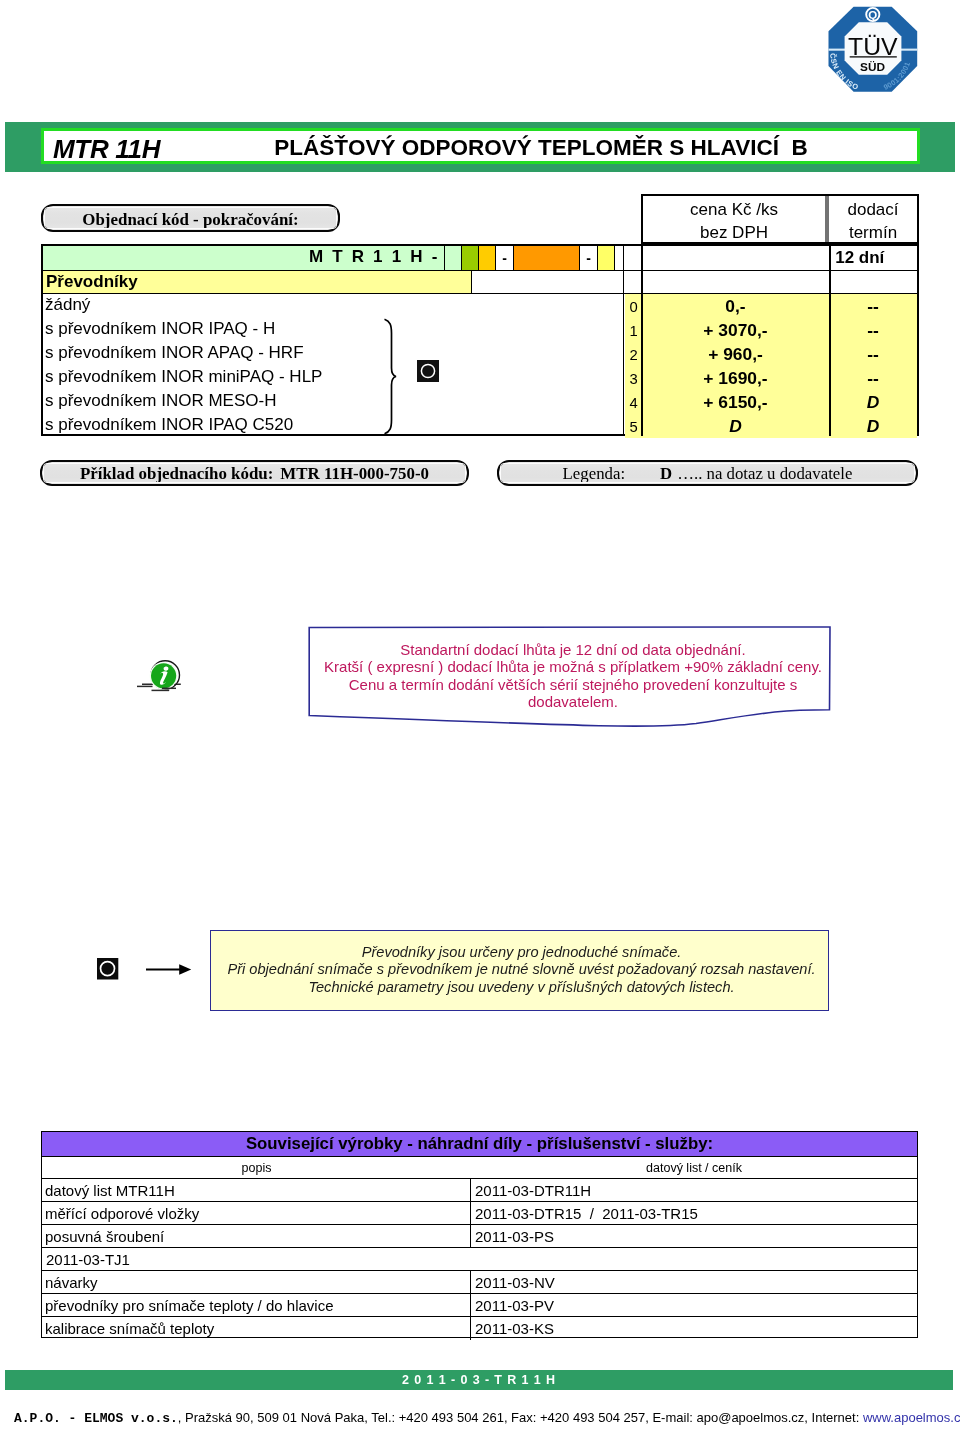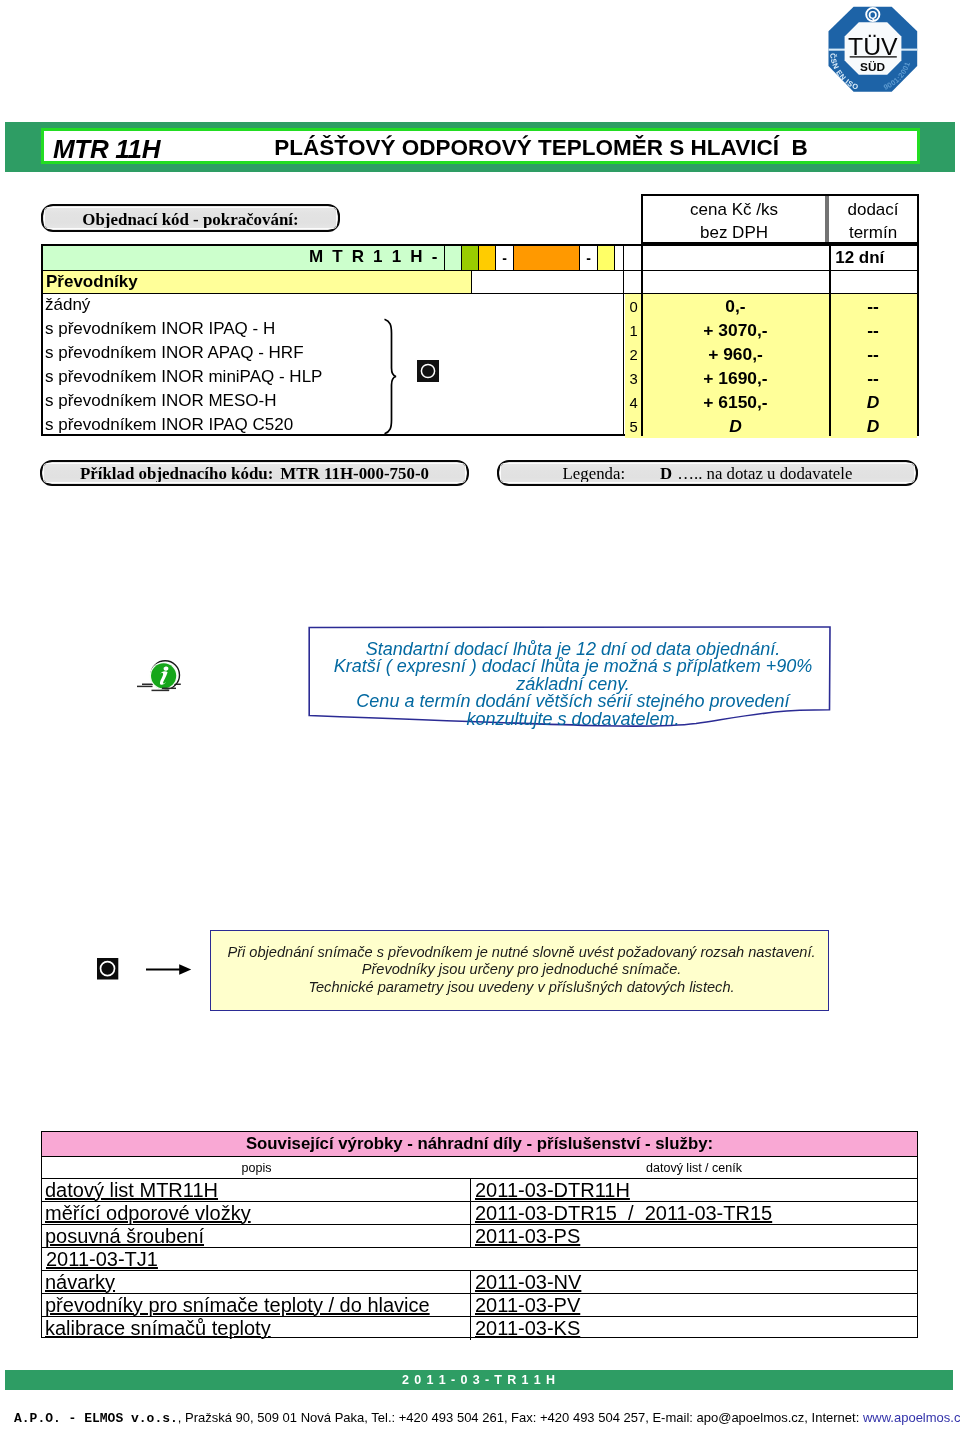--- a/index.html
+++ b/index.html
@@ -80,42 +80,42 @@
   #sym-square{left:417px;top:360px;width:22px;height:22px;}
 
   
   #example-pill{left:40px;top:460px;width:429px;height:26px;font-size:16.9px;}
   #legend-pill{left:497px;top:460px;width:421px;height:26px;font-size:16.8px;font-weight:normal;}
   #legend-pill b{font-weight:bold;}
 
   
   #info-box{left:309px;top:627px;width:520px;height:86px;}
   #info-box .txt{position:absolute;left:8px;right:0;top:14px;text-align:center;
-      font-size:18px;font-style:italic;line-height:17.4px;color:#0369a1;}
+      font-size:15px;line-height:17.4px;color:#be185d;}
   #info-icon{left:135px;top:649px;width:50px;height:44px;}
 
   
   #conv-box{left:210px;top:930px;width:619px;height:81px;background:#FFFFCC;
       border:1.6px solid #2B2B94;box-sizing:border-box;}
   #conv-box .txt{position:absolute;left:4px;right:0;top:13px;text-align:center;
       font-size:14.6px;font-style:italic;line-height:17.4px;color:#1b1b1b;}
   #conv-sym{left:97px;top:957.5px;width:22px;height:22px;}
   #conv-arrow{left:146px;top:960.5px;width:48px;height:16px;}
 
   
   #rel-table{left:41px;top:1131px;width:877px;height:207px;
       border:1.5px solid #000;box-sizing:border-box;}
-  #rel-title{height:24px;background:#f9a8d4;display:flex;align-items:center;
+  #rel-title{height:24px;background:#8b5cf6;display:flex;align-items:center;
       justify-content:center;font-size:16.8px;font-weight:bold;border-bottom:1px solid #000;}
   #rel-subhead{height:22px;display:flex;font-size:12.5px;align-items:center;
       border-bottom:1.6px solid #000;box-sizing:border-box;justify-content:flex-end;}
   #rel-subhead .c1{width:429px;text-align:center;}
   #rel-subhead .c2{flex:1;text-align:center;}
   .rel-row{height:23px;display:flex;border-bottom:1px solid #000;box-sizing:border-box;
-      font-size:20px;text-decoration:underline;}
+      font-size:15px;}
   .rel-row:last-child{border-bottom:0;}
   .rel-row .c1{width:429px;padding-left:3px;box-sizing:border-box;
       border-right:1.5px solid #000;height:100%;display:flex;align-items:center;}
   .rel-row .c2{flex:1;padding-left:4px;box-sizing:border-box;height:100%;
       display:flex;align-items:center;white-space:pre;}
 
   
   #doc-bar{left:5px;top:1370px;width:948px;height:20px;background:#2E9D64;
       display:flex;align-items:center;justify-content:center;color:#fff;
       font-size:12.5px;font-weight:bold;letter-spacing:0.9px;}
@@ -316,22 +316,22 @@
   </g>
 
   <g stroke="#2B2B2B" stroke-width="1.5" fill="none">
     <path d="M 27.0 39.3 L 41.0 39.3"></path>
     <path d="M 16.5 41.4 L 34.2 41.4"></path>
   </g>
 </svg>
 
 <div class="abs" id="conv-box">
   <div class="txt">
+      <div>Převodníky jsou určeny pro jednoduché snímače.</div>
       <div>Při objednání snímače s převodníkem je nutné slovně uvést požadovaný rozsah nastavení.</div>
-      <div>Převodníky jsou určeny pro jednoduché snímače.</div>
       <div>Technické parametry jsou uvedeny v příslušných datových listech.</div>
     </div>
 </div>
 <svg class="abs" id="conv-sym" viewBox="0 0 22 22">
   <rect x="0" y="0" width="21.3" height="21.5" fill="#0B0B0B"></rect>
   <circle cx="10.5" cy="10.6" r="7.0" fill="#0B0B0B" stroke="#fff" stroke-width="1.7"></circle>
 </svg>
 <svg class="abs" id="conv-arrow" viewBox="0 0 48 16">
   <path d="M 0 8.5 L 34.5 8.5" stroke="#000" stroke-width="1.8"></path>
   <path d="M 33.2 3.3 L 45.2 8.6 L 33.2 13.8 Z" fill="#000"></path>

